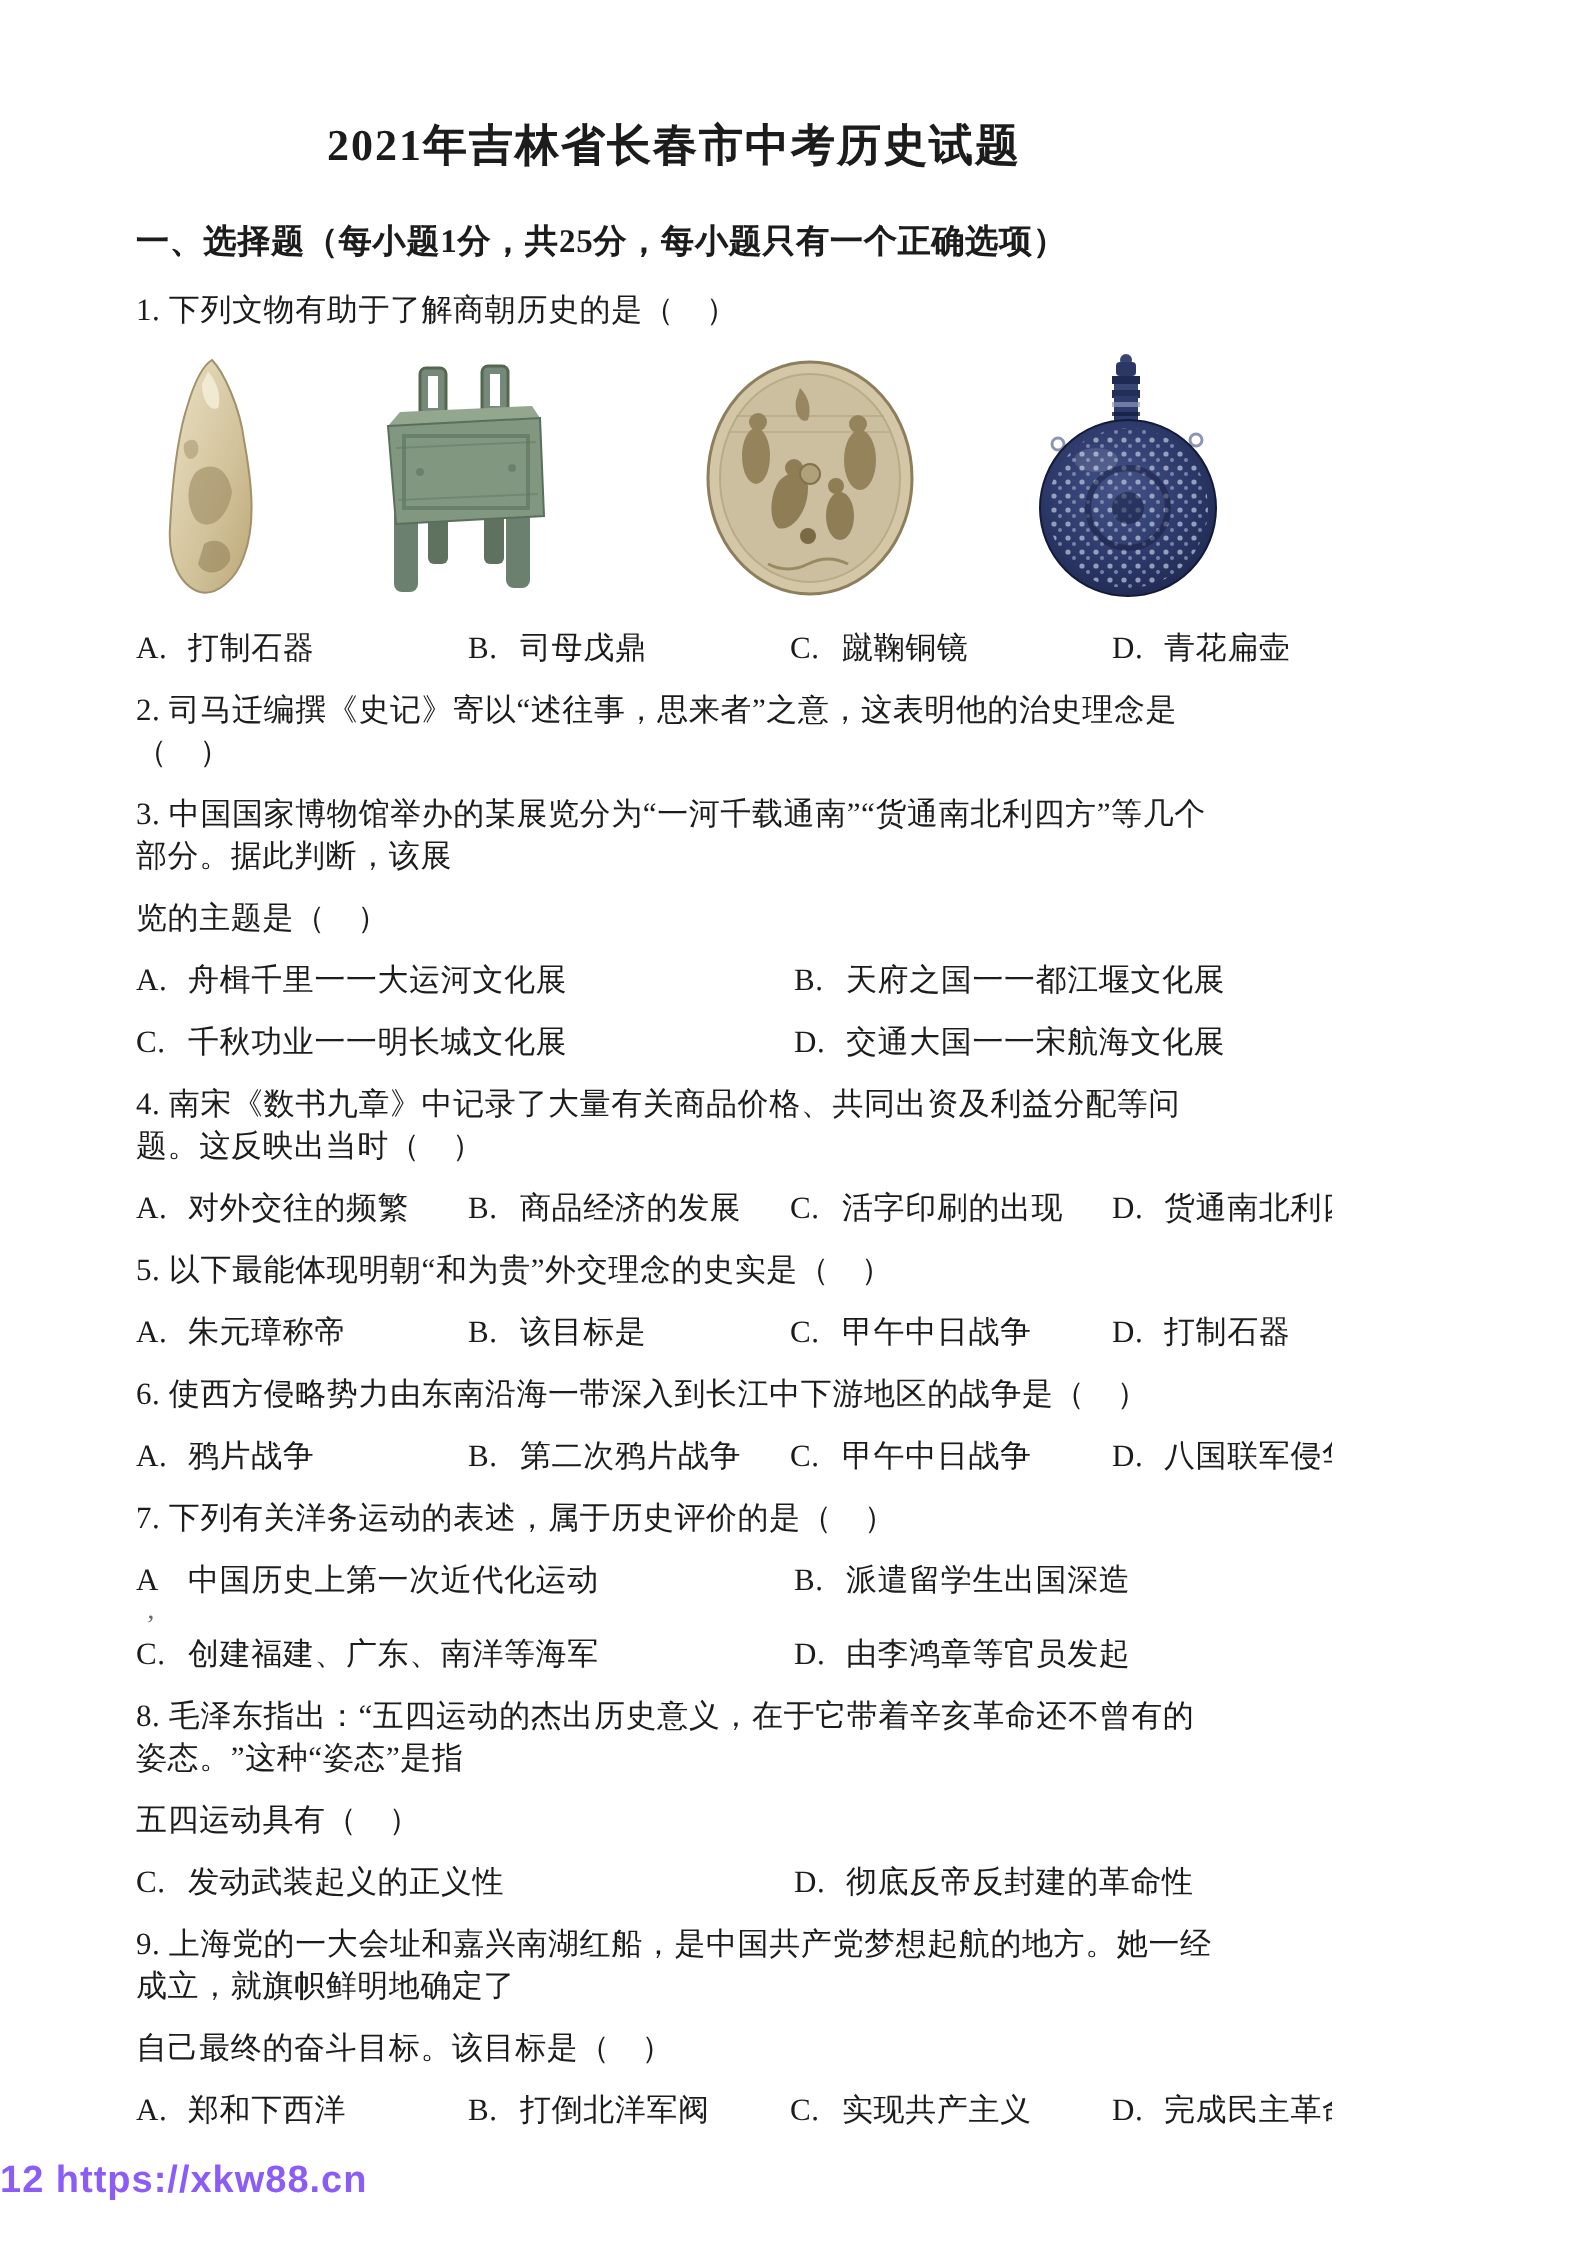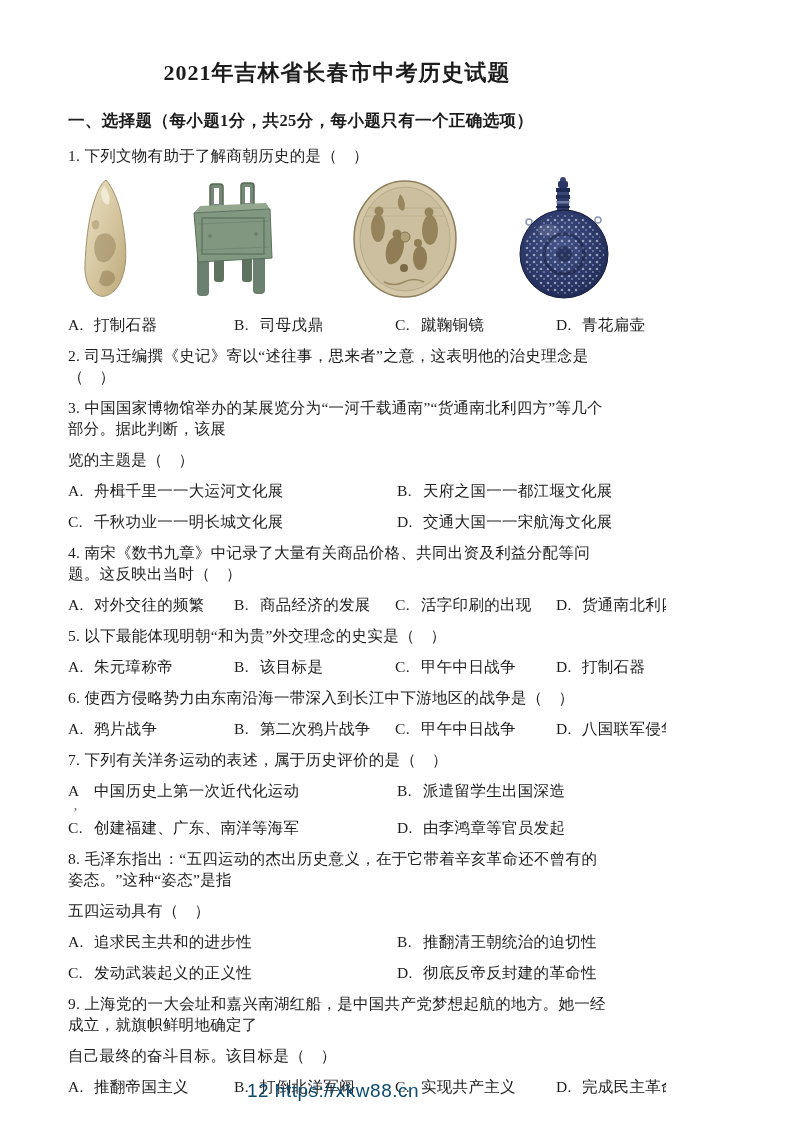--- a/index.html
+++ b/index.html
@@ -18,22 +18,22 @@
   .opt-row.two  { grid-template-columns:329px 1fr; }
   .opt { font-size:15.5px; line-height:21px; white-space:nowrap; letter-spacing:.3px; }
   .opt-label { display:inline-block; min-width:26px; }
   .artifact-row { position:relative; height:130px; margin:2px 0 8px 0; }
   .artifact { position:absolute; top:0; }
   .a1 { left:8px; }  .a2 { left:118px; top:2px; }  .a3 { left:284px; top:2px; }  .a4 { left:450px; }
   .q7 { position:relative; }
   .q7 .opt-row.second { margin-top:16px;font-family:Liberation Serif, serif; }
   .stray-mark { position:absolute; left:5px; top:57px; font-size:14px; color:#6b6b6b; }
   .footer {
-    position:absolute; left:0; right:0; top:1080px; text-align:center;
-    font-family:"Liberation Sans","DejaVu Sans",sans-serif; font-size:19px; color:#0c4a6e; letter-spacing:.5px;
+    position:absolute; left:0; right:0; top:1080px; 
+    font-family:"Liberation Sans","DejaVu Sans",sans-serif; font-size:19px; color:#8b5cf6; letter-spacing:.5px;font-weight:bold;
   }
 </style>
 </head>
 <body>
 
 <div class="page">
   <div class="content">
 
     <div class="doc-title">2021年吉林省长春市中考历史试题</div>
     <div class="section-heading">一、选择题（每小题1分，共25分，每小题只有一个正确选项）</div>
@@ -190,34 +190,30 @@
         <div class="opt-row two second">
           <div class="opt"><span class="opt-label">C.</span><span>创建福建、广东、南洋等海军</span></div>
           <div class="opt"><span class="opt-label">D.</span><span>由李鸿章等官员发起</span></div>
         </div>
       </div>
 
       <div class="q">
         <p class="line">8. 毛泽东指出：“五四运动的杰出历史意义，在于它带着辛亥革命还不曾有的姿态。”这种“姿态”是指</p>
         <p class="line">五四运动具有（　）</p>
         <div class="opt-row two">
-          <div class="opt"><span class="opt-label">A.</span><span>追求民主共和的进步性</span></div>
-          <div class="opt"><span class="opt-label">B.</span><span>推翻清王朝统治的迫切性</span></div>
-        </div>
-        <div class="opt-row two">
           <div class="opt"><span class="opt-label">C.</span><span>发动武装起义的正义性</span></div>
           <div class="opt"><span class="opt-label">D.</span><span>彻底反帝反封建的革命性</span></div>
         </div>
       </div>
 
       <div class="q">
         <p class="line">9. 上海党的一大会址和嘉兴南湖红船，是中国共产党梦想起航的地方。她一经成立，就旗帜鲜明地确定了</p>
         <p class="line">自己最终的奋斗目标。该目标是（　）</p>
         <div class="opt-row four">
-          <div class="opt"><span class="opt-label">A.</span><span>推翻帝国主义</span></div>
+          <div class="opt"><span class="opt-label">A.</span><span>郑和下西洋</span></div>
           <div class="opt"><span class="opt-label">B.</span><span>打倒北洋军阀</span></div>
           <div class="opt"><span class="opt-label">C.</span><span>实现共产主义</span></div>
           <div class="opt"><span class="opt-label">D.</span><span>完成民主革命</span></div>
         </div>
       </div>
 
     </div>
   </div>
 
   <div class="footer">12 https://xkw88.cn</div>

